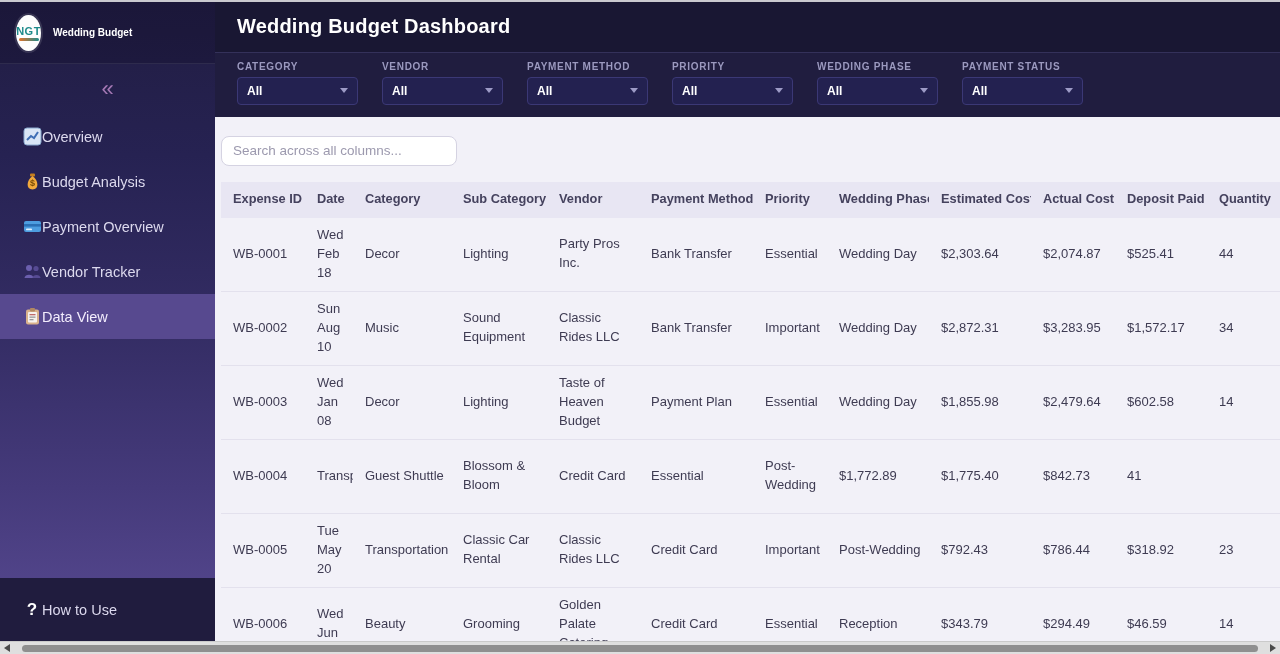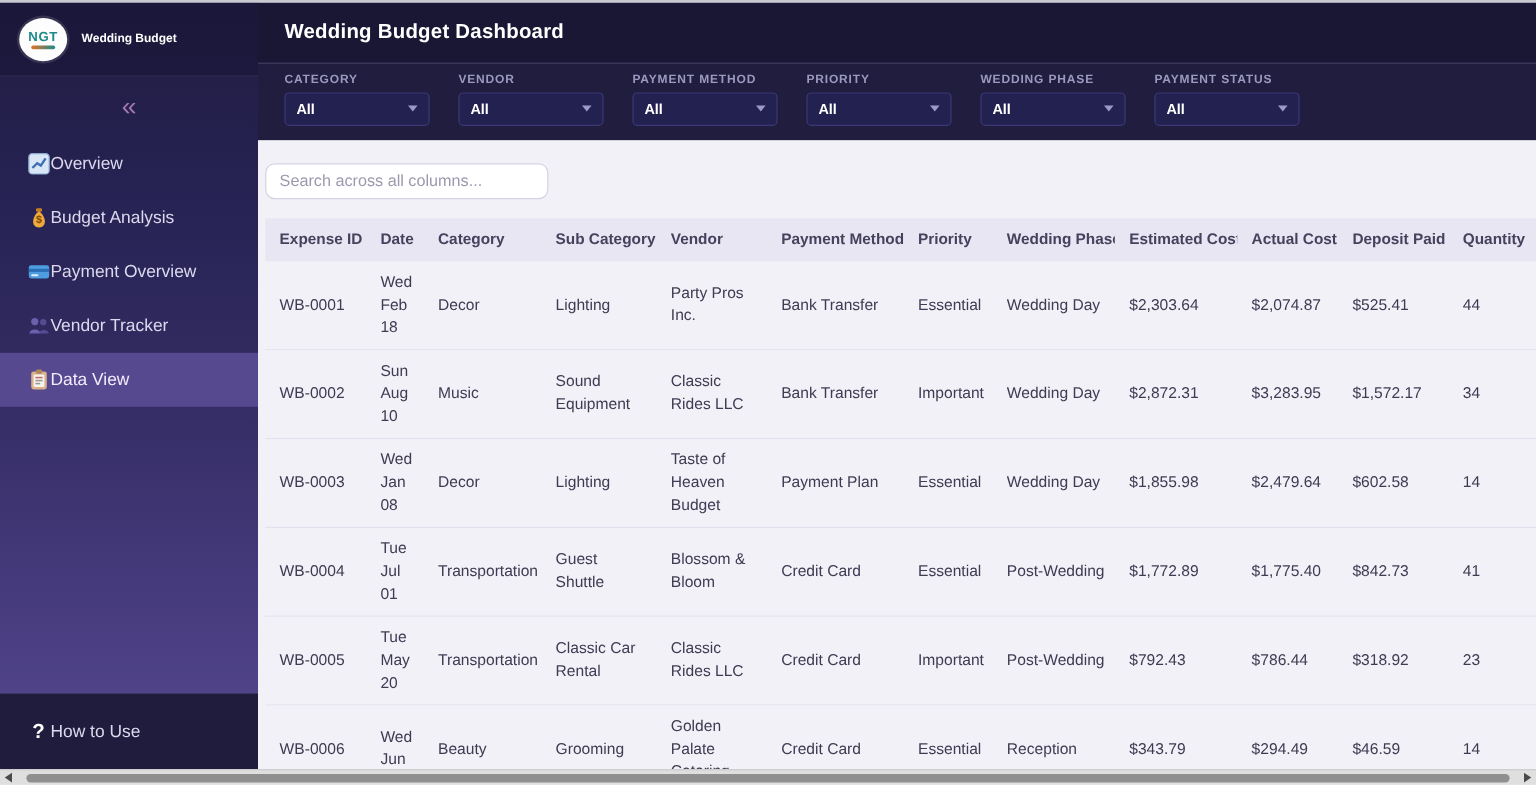--- a/index.html
+++ b/index.html
@@ -14,21 +14,21 @@
   .sidebar {
     width:215px; flex:0 0 215px; height:100%;
     background:linear-gradient(180deg,#211d42 0%,#262252 24%,#332c63 50%,#453a7b 76%,#584a92 100%);
     display:flex; flex-direction:column; color:#dcd9ee; position:relative;
   }
   .brand {
     height:62px; display:flex; align-items:center; gap:12px; padding:0 16px;
     background:rgba(10,8,30,0.25); border-bottom:1px solid rgba(255,255,255,0.08);
   }
   .logo {
-    width:40px; height:36px; border-radius:50%; background:#fdfdfd;
+    width:25px; height:36px; border-radius:50%; background:#fdfdfd;
     display:flex; align-items:center; justify-content:center; flex-direction:column;
     color:#1d8a8a; font-weight:bold; font-size:11px; letter-spacing:0.5px;
     box-shadow:0 0 0 2px rgba(255,255,255,0.12);
   }
   .logo .swoosh { display:block; width:20px; height:3px; border-radius:2px;
     background:linear-gradient(90deg,#e2722a,#1d8a8a); margin-top:1px; }
   .brand-name { color:#ffffff; font-weight:bold; font-size:10px; }
   .collapse {
     background:none; border:none; color:#a478b4; font-size:22px; line-height:1;
     padding:14px 0 10px; cursor:pointer; width:100%; text-align:center; font-family:inherit;
@@ -46,21 +46,21 @@
   }
   .sidebar-footer .nav-item { height:100%; width:100%; }
   .q-icon { color:#ffffff; font-weight:bold; font-size:17px; font-family:"Liberation Sans",sans-serif; }
 
   
   .main { flex:1 1 auto; display:flex; flex-direction:column; height:100%; min-width:0; }
   .page-header {
     height:53px; background:#191733; display:flex; align-items:center; padding:0 22px;
     border-bottom:1px solid #34315a;
   }
-  .page-title { color:#ffffff; font-size:17px; font-weight:bold; letter-spacing:0.2px; }
+  .page-title { color:#ffffff; font-size:20px; font-weight:bold; letter-spacing:0.2px; }
   .filterbar {
     height:66px; background:#201d3f; display:flex; align-items:flex-start; gap:24px; padding:8px 0 0 22px;
   }
   .fgroup { width:121px; display:flex; flex-direction:column; }
   .fgroup label {
     font-size:10px; font-weight:bold; letter-spacing:0.7px; color:#9b99bf;
     text-transform:uppercase; margin-bottom:5px;
   }
   .select {
     height:28px; background:#232150; border:1px solid #3b3875; border-radius:4px;
@@ -287,21 +287,20 @@
               <div class="tcell c5">Payment Plan</div>
               <div class="tcell c6">Essential</div>
               <div class="tcell c7">Wedding Day</div>
               <div class="tcell c8">$1,855.98</div>
               <div class="tcell c9">$2,479.64</div>
               <div class="tcell c10">$602.58</div>
               <div class="tcell c11">14</div>
             </div>
             <div class="trow">
               <div class="tcell c0">WB-0004</div>
-              <div class="tcell c1">Tue Jul 01</div>
               <div class="tcell c2">Transportation</div>
               <div class="tcell c3">Guest Shuttle</div>
               <div class="tcell c4">Blossom &amp; Bloom</div>
               <div class="tcell c5">Credit Card</div>
               <div class="tcell c6">Essential</div>
               <div class="tcell c7">Post-Wedding</div>
               <div class="tcell c8">$1,772.89</div>
               <div class="tcell c9">$1,775.40</div>
               <div class="tcell c10">$842.73</div>
               <div class="tcell c11">41</div>

